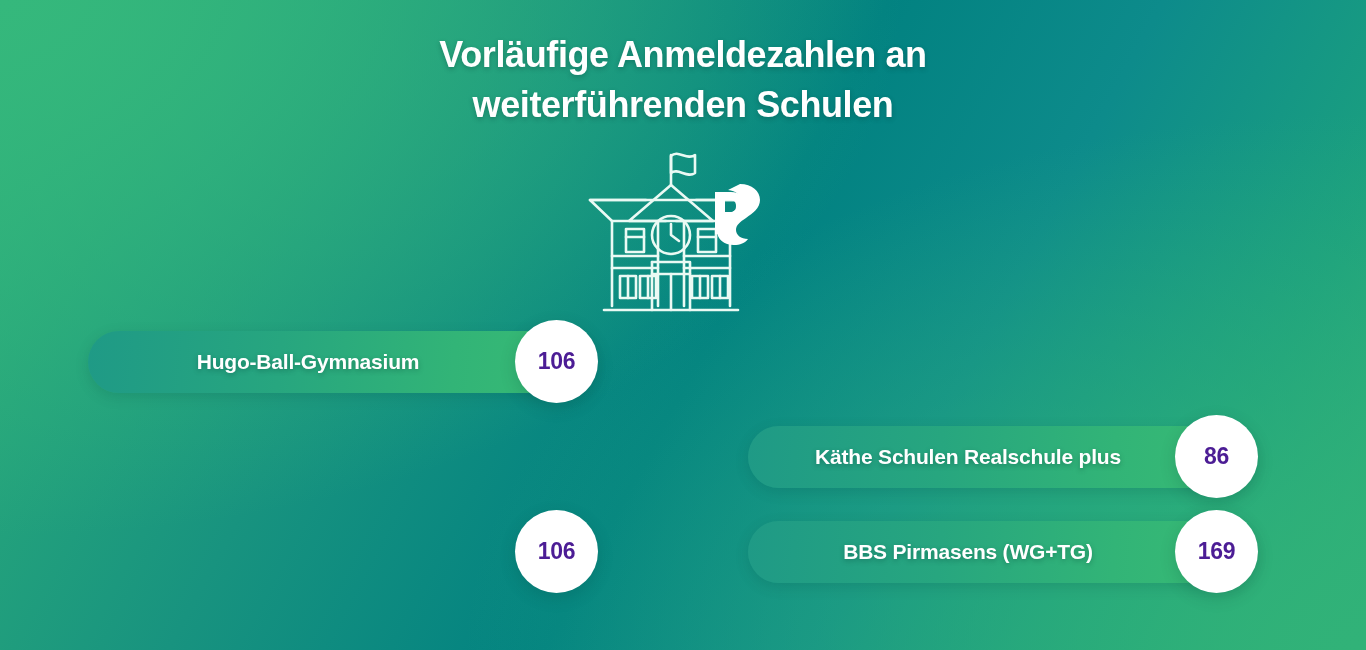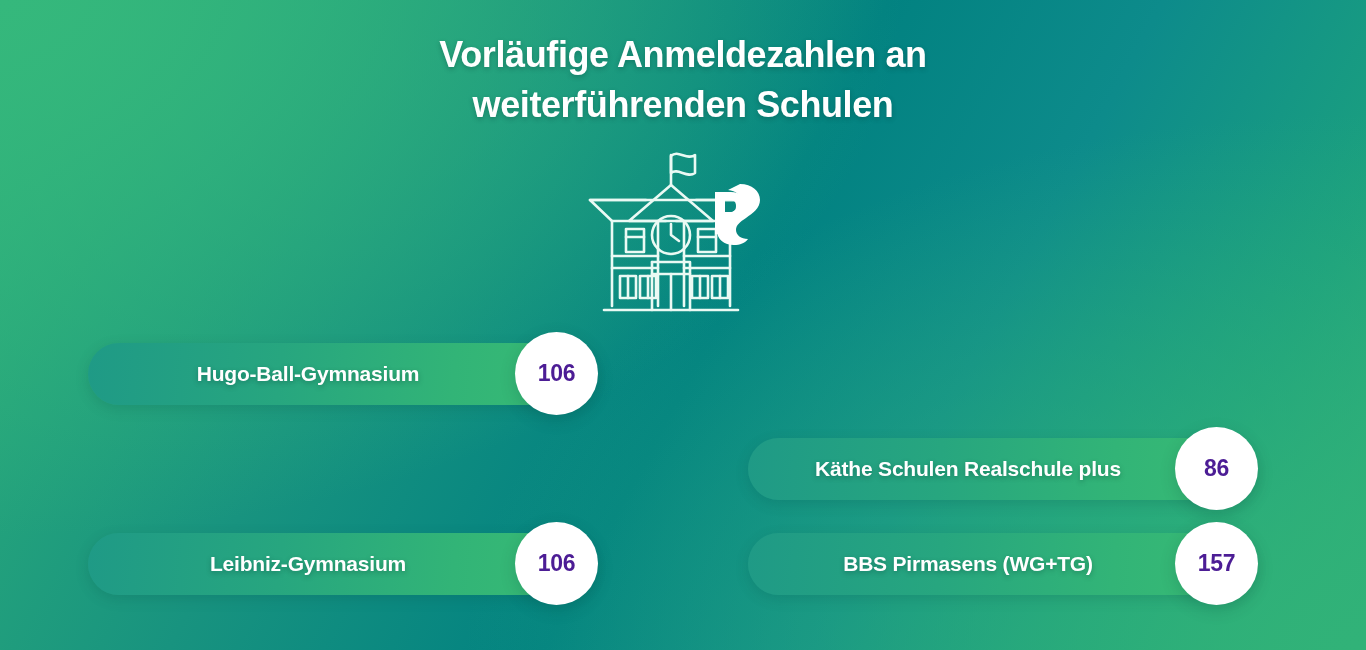--- a/index.html
+++ b/index.html
@@ -49,21 +49,21 @@
     left: 50%;
     transform: translateX(-50%);
     width: 230px;
     height: 180px;
   }
   .icon-wrap svg { display: block; }
 
   
   .columns {
     position: absolute;
-    top: 332px;
+    top: 320px;
     left: 0;
     width: 1238px;
     height: 290px;
   }
   .column {
     position: absolute;
     top: 0;
     width: 605px;
     height: 290px;
   }
@@ -206,23 +206,20 @@
         <div class="pill">
           <div class="pill-label">Hugo-Ball-Gymnasium</div>
         </div>
         <div class="badge">
           <span class="badge-value">106</span>
         </div>
       </div>
 
 
       <div class="row r2">
-        <div class="pill">
-          <div class="pill-label">Leibniz-Gymnasium</div>
-        </div>
         <div class="badge">
           <span class="badge-value">106</span>
         </div>
       </div>
 
     </div>
 
     <div class="column right">
 
 
@@ -233,20 +230,20 @@
         <div class="badge">
           <span class="badge-value">86</span>
         </div>
       </div>
 
       <div class="row r2">
         <div class="pill">
           <div class="pill-label">BBS Pirmasens (WG+TG)</div>
         </div>
         <div class="badge">
-          <span class="badge-value">157</span>
+          <span class="badge-value">169</span>
         </div>
       </div>
 
     </div>
 
   </div>
 </div>
 
 </body></html>

